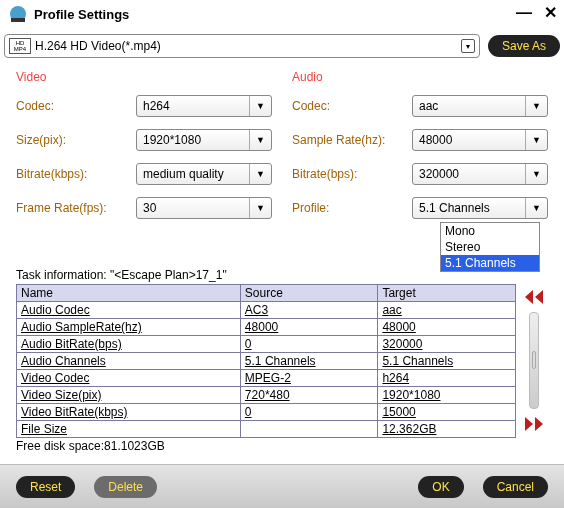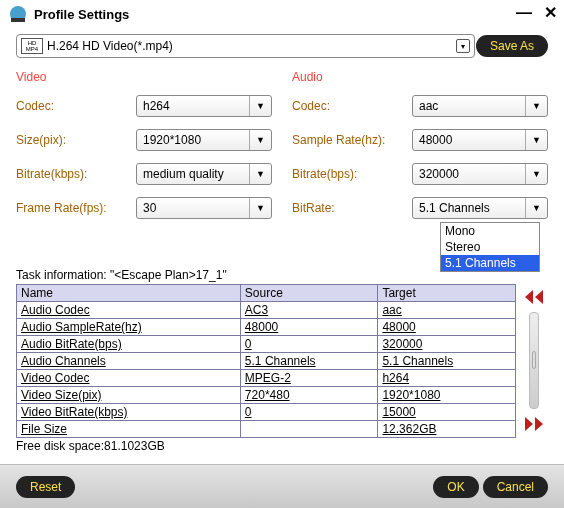--- a/index.html
+++ b/index.html
@@ -4,21 +4,21 @@
 <style>
 * { box-sizing: border-box; margin: 0; padding: 0; font-family: Arial, sans-serif; }
 body { width: 564px; height: 508px; background: #fff; position: relative; overflow: hidden; }
 
 .titlebar { display: flex; align-items: center; padding: 4px 8px; height: 28px; }
 .titlebar .app-icon { width: 20px; height: 20px; margin-right: 6px; display:flex; align-items:center; justify-content:center; }
 .titlebar .title { font-size: 13px; font-weight: bold; flex: 1; }
 .titlebar .win-btns { display: flex; gap: 16px; align-items: center; }
 .titlebar .win-btn { width: 12px; height: 12px; cursor: pointer; font-size: 16px; font-weight:bold; line-height:10px; }
 
-.profile-row { display: flex; align-items: center; padding: 6px 16px; gap: 1px; }
+.profile-row { display: flex; align-items: center; padding: 6px 4px; gap: 8px; }
 .profile-select { flex: 1; display: flex; align-items: center; border: 1px solid #888; border-radius: 4px; height: 24px; background: #fff; padding: 0 4px; }
 .profile-select .fmt-icon { width: 22px; height: 16px; margin-right: 4px; border:1px solid #555; font-size:6px; display:flex; flex-direction:column; align-items:center; justify-content:center; }
 .profile-select .label { flex: 1; font-size: 12px; }
 .profile-select .dd-btn { width: 14px; height: 14px; border:1px solid #555; border-radius:2px; display:flex; align-items:center; justify-content:center; font-size:8px; }
 
 .pill-btn { background: #222; color:#fde047; border:none; border-radius: 12px; height: 22px; padding: 0 14px; font-size: 12px; cursor:pointer; }
 .pill-btn.disabled { background:#6c6c6c;}
 
 .sections { display: flex; padding: 0 16px; gap: 20px; }
 .section { flex: 1; }
@@ -38,21 +38,21 @@
 .task-info { font-size: 12px; margin-bottom:2px; }
 .table { border:1px solid #7a7aa0; font-size:12px; width:100%; border-collapse:collapse;}
 .table th { background:#d7d7ef; border:1px solid #7a7aa0; text-align:left; padding:1px 4px; font-weight:normal;}
 .table td { border:1px solid #7a7aa0; padding:1px 4px;text-decoration:underline; }
 .free-space { font-size:12px; margin-top:1px; overflow:hidden; white-space:nowrap;}
 .task-right { width:28px; display:flex; flex-direction:column; justify-content:space-between; align-items:center; padding:20px 0;}
 .arrow-btn { width:24px; height:18px; cursor:pointer; color:#bc1f1f; display:flex; align-items:center; justify-content:center;}
 .scroll-handle { width:10px; flex:1; background:linear-gradient(#eee,#ccc); border:1px solid #bbb; border-radius:4px; margin:6px 0; position:relative;}
 .scroll-handle::after{content:"";position:absolute;left:2px;right:2px;top:40%;height:16px;background:#ddd;border:1px solid #aaa;border-radius:3px;}
 
-.footer { position:absolute; bottom:0; left:0; right:0; height:44px; background: linear-gradient(#e4e4e4,#c8c8c8); display:flex; align-items:center; padding:0 16px; gap:4px; border-top:1px solid #bbb;}
+.footer { position:absolute; bottom:0; left:0; right:0; height:44px; background: linear-gradient(#e4e4e4,#c8c8c8); display:flex; align-items:center; padding:0 16px; gap:19px; border-top:1px solid #bbb;}
 .footer .spacer { flex:1; }
 </style>
 </head>
 <body>
 
 <div class="titlebar">
   <span class="app-icon">
     <svg width="20" height="20">
         <circle cx="10" cy="10" r="8" fill="#4aa0cc"></circle>
         <rect x="3" y="14" width="14" height="4" fill="#333"></rect>
@@ -126,21 +126,21 @@
         </div>
       </div>
     <div class="field-row">
         <span class="field-label">Bitrate(bps):</span>
         <div class="field-select">
           <span class="val">320000</span>
           <span class="caret">▼</span>
         </div>
       </div>
     <div class="field-row">
-        <span class="field-label">BitRate:</span>
+        <span class="field-label">Profile:</span>
         <div class="field-select">
           <span class="val">5.1 Channels</span>
           <span class="caret">▼</span>
         </div>
       </div>
   </div>
 </div>
 
 <div class="channels-dd">
   <div class="opt">Mono</div>
@@ -214,16 +214,17 @@
     <div class="arrow-btn">
         <svg width="22" height="14">
           <path d="M2 0 L10 7 L2 14 Z M12 0 L20 7 L12 14 Z" fill="#bc1f1f"></path>
         </svg>
       </div>
   </div>
 </div>
 
 <div class="footer">
   <button class="pill-btn">Reset</button>
+  <button class="pill-btn disabled">Delete</button>
   <span class="spacer"></span>
   <button class="pill-btn">OK</button>
   <button class="pill-btn">Cancel</button>
 </div>
 
 </body></html>

